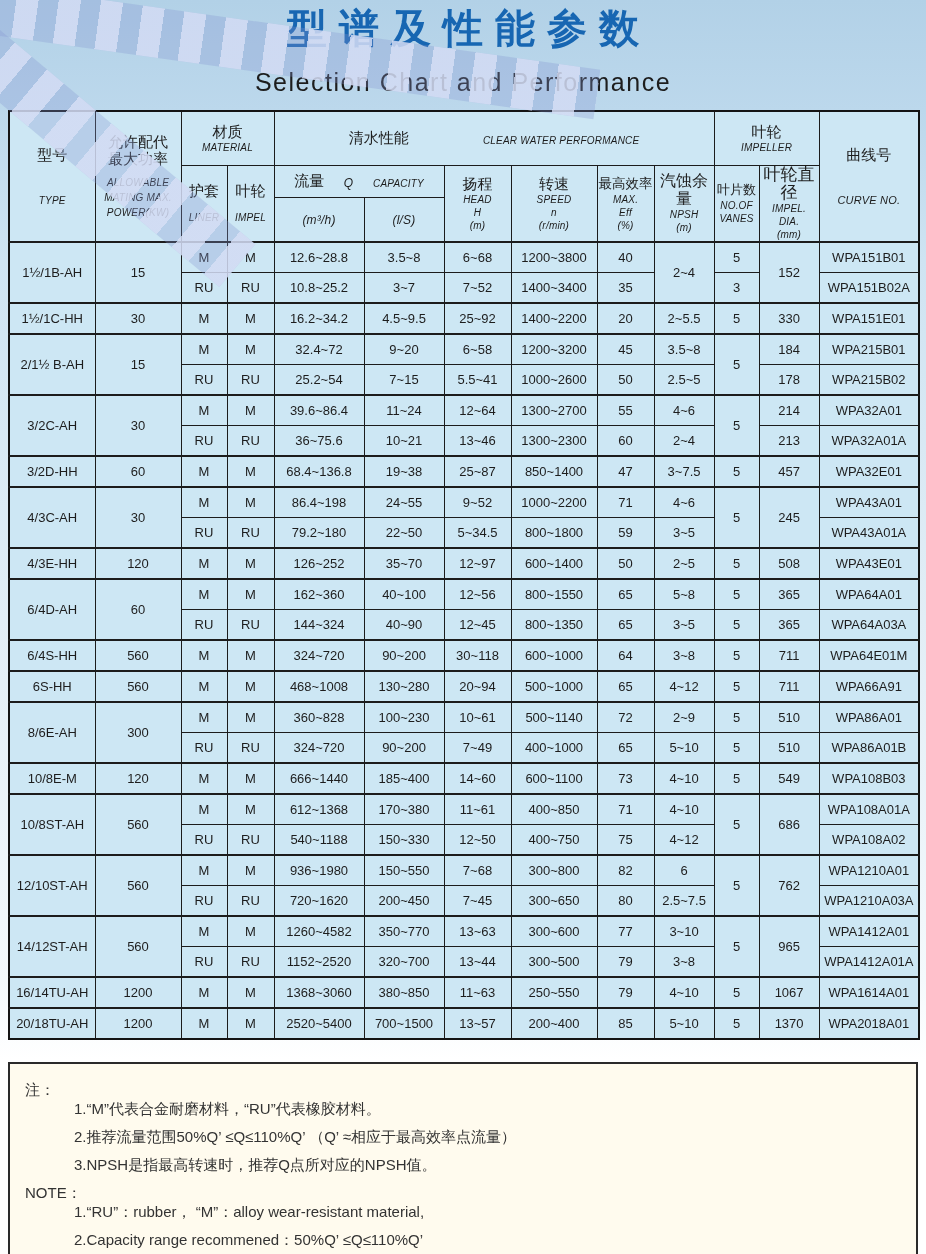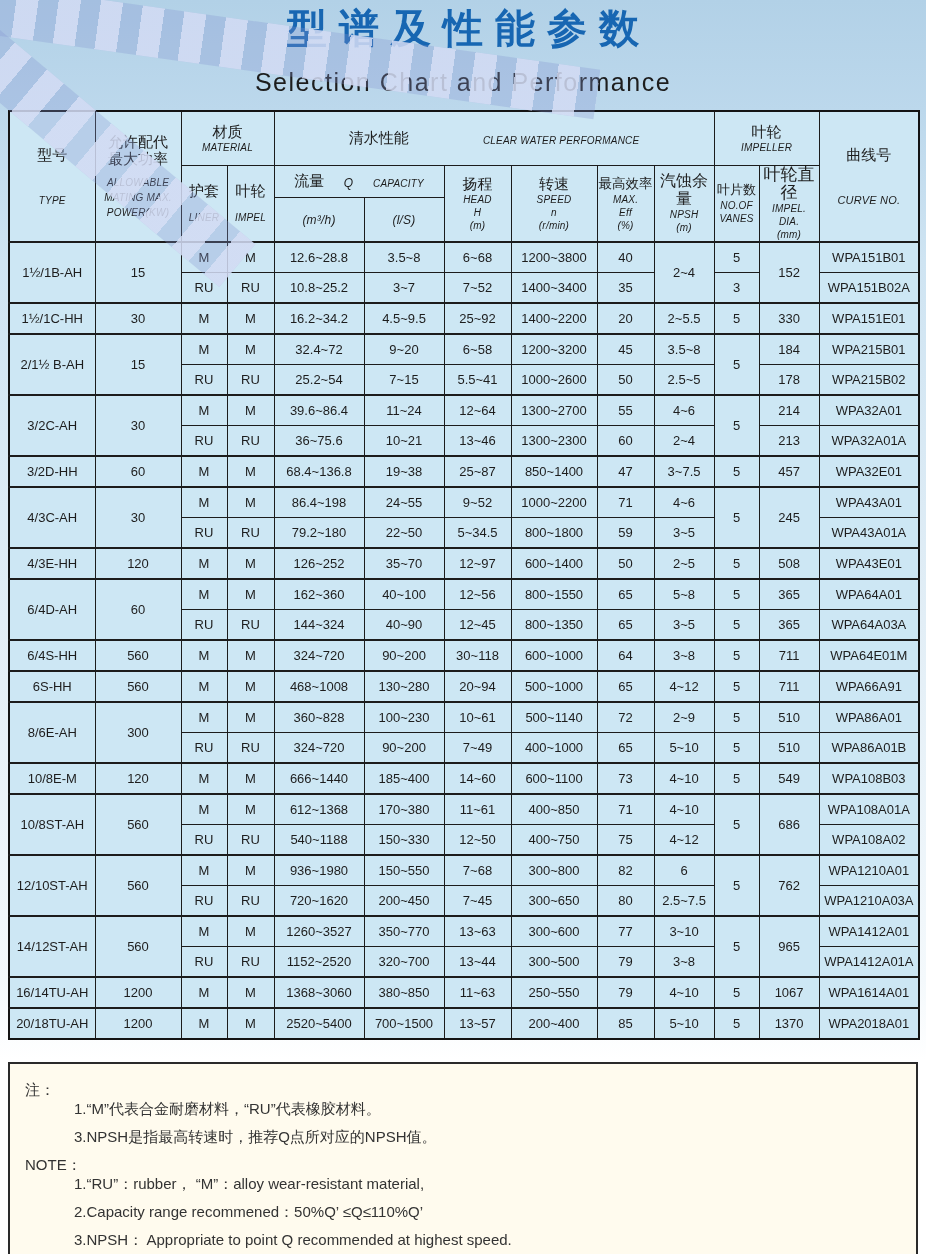--- a/index.html
+++ b/index.html
@@ -485,21 +485,21 @@
           <td>300~650</td>
           <td>80</td>
           <td>2.5~7.5</td>
           <td>WPA1210A03A</td>
         </tr>
         <tr class="group-start">
           <td class="typecell" rowspan="2">14/12ST-AH</td>
           <td rowspan="2">560</td>
           <td>M</td>
           <td>M</td>
-          <td>1260~3527</td>
+          <td>1260~4582</td>
           <td>350~770</td>
           <td>13~63</td>
           <td>300~600</td>
           <td>77</td>
           <td>3~10</td>
           <td rowspan="2">5</td>
           <td rowspan="2">965</td>
           <td>WPA1412A01</td>
         </tr>
         <tr>
@@ -544,20 +544,21 @@
           <td>WPA2018A01</td>
         </tr>
       </tbody>
   </table>
 
   <div class="notebox">
     <div class="noterow">
       <div class="notelabel">注：</div>
       <div class="notelines" id="notes-cn">
           <div class="noteline">1.“M”代表合金耐磨材料，“RU”代表橡胶材料。</div>
+          <div class="noteline">2.推荐流量范围50%Q’ ≤Q≤110%Q’ （Q’ ≈相应于最高效率点流量）</div>
           <div class="noteline">3.NPSH是指最高转速时，推荐Q点所对应的NPSH值。</div>
         </div>
     </div>
     <div class="noterow">
       <div class="notelabel">NOTE：</div>
       <div class="notelines" id="notes-en">
           <div class="noteline">1.“RU”：rubber， “M”：alloy wear-resistant material,</div>
           <div class="noteline">2.Capacity range recommened：50%Q’ ≤Q≤110%Q’</div>
           <div class="noteline">3.NPSH： Appropriate to point Q recommended at highest speed.</div>
         </div>

